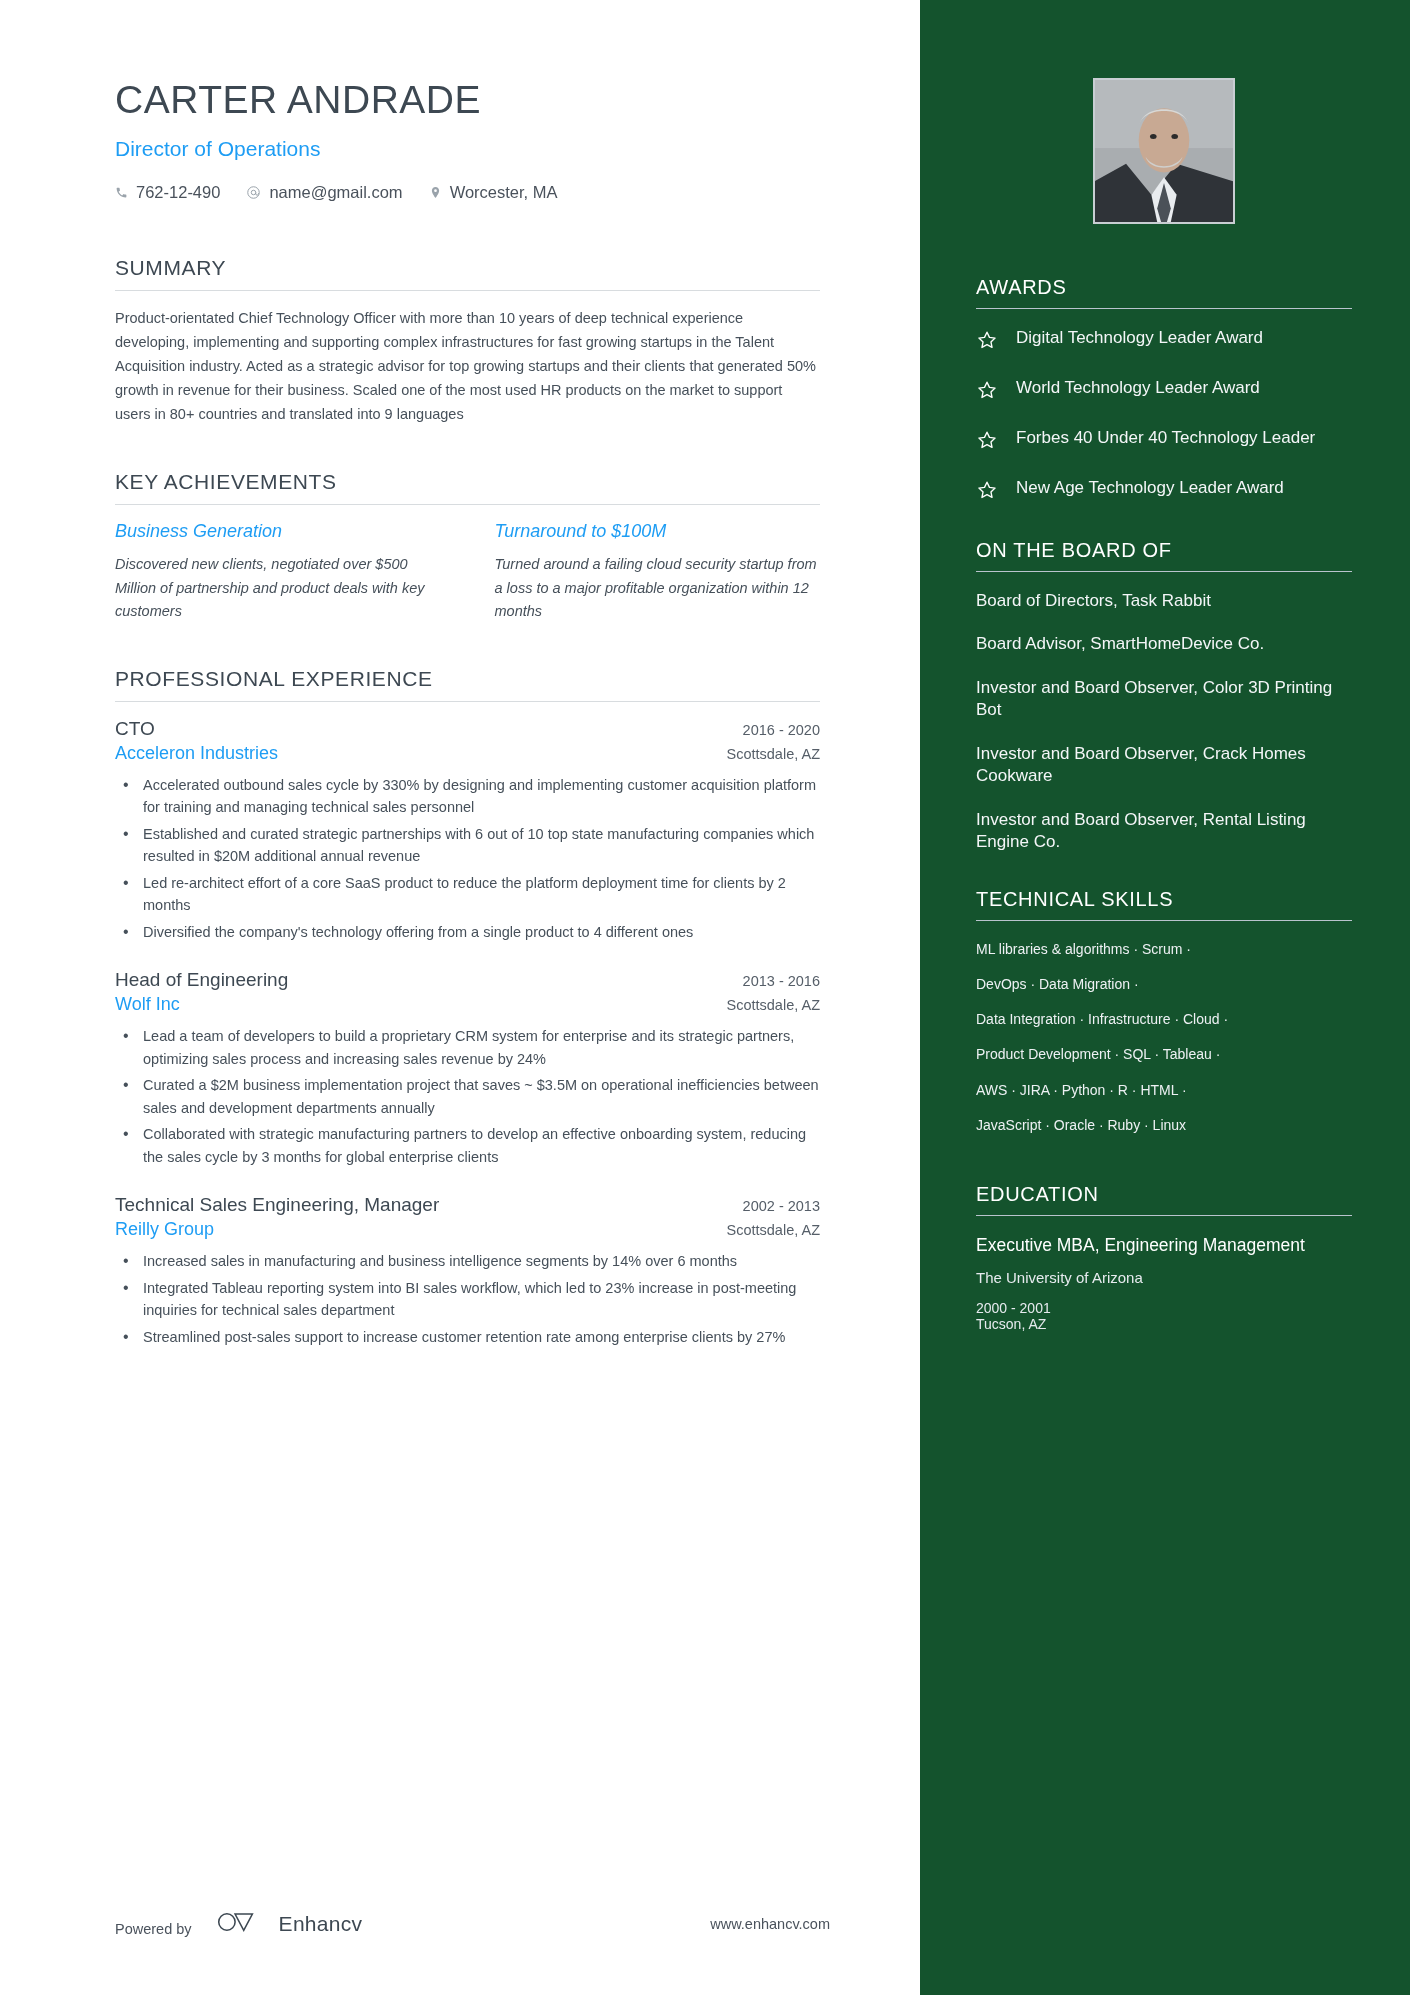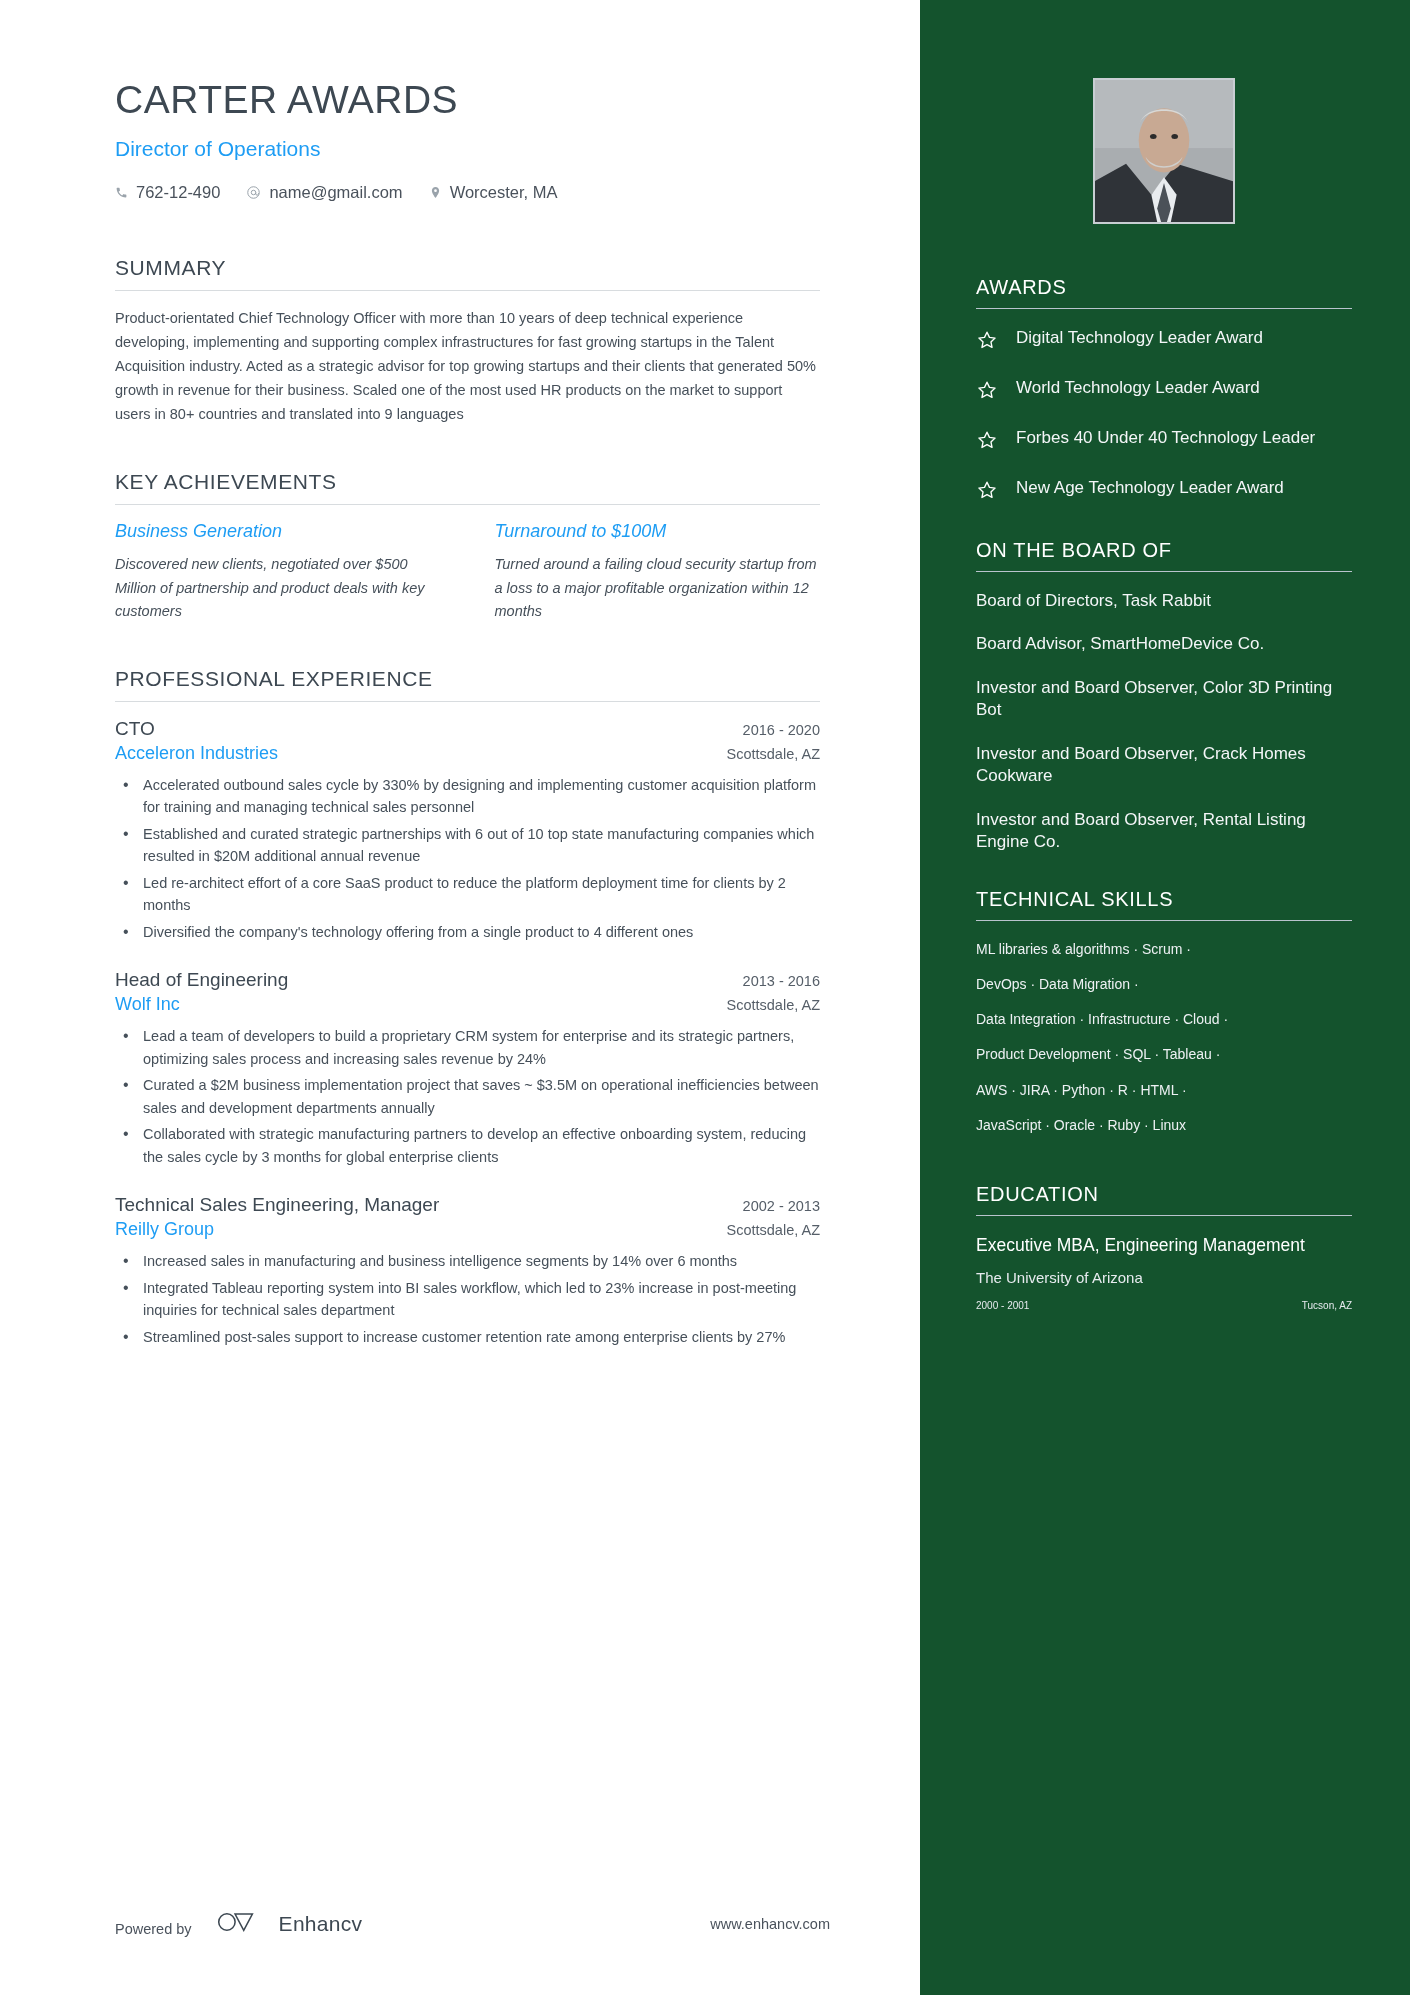--- a/index.html
+++ b/index.html
@@ -138,30 +138,30 @@
   .award { display: flex; gap: 18px; margin-bottom: 22px; align-items: flex-start; }
   .award .star { flex: 0 0 auto; margin-top: 2px; }
   .award-text { font-size: 17px; line-height: 1.32; color: #f4f6f8; }
 
   .board-item { font-size: 17px; line-height: 1.32; color: #f4f6f8; margin-bottom: 21px; }
 
   .skill-line { font-size: 14px; line-height: 1.45; color: #eef1f4; margin-bottom: 15px; }
 
   .edu-degree { font-size: 17.5px; line-height: 1.32; color: #ffffff; margin-bottom: 12px; }
   .edu-school { font-size: 15px; color: #e7ebef; margin-bottom: 14px; }
-  .edu-meta { display: flex; justify-content: space-between; font-size: 10px; color: #e7ebef; }
+  .edu-meta { display: flex; justify-content: space-between; font-size: 14px; color: #e7ebef; flex-direction: column; }
 </style>
 </head>
 <body>
 
 <div class="page">
 
   <div class="left">
 
-    <h1 class="name">CARTER AWARDS</h1>
+    <h1 class="name">CARTER ANDRADE</h1>
     <div class="job-title">Director of Operations</div>
 
     <div class="contact-row">
       <div class="contact-item">
         <span class="ico">
           <svg width="13" height="13" viewBox="0 0 24 24" fill="currentColor">
               <path d="M6.6 10.8c1.4 2.8 3.8 5.1 6.6 6.6l2.2-2.2c.3-.3.7-.4 1-.2 1.2.4 2.4.6 3.6.6.6 0 1 .4 1 1V20c0 .6-.4 1-1 1-9.4 0-17-7.6-17-17 0-.6.4-1 1-1h3.5c.6 0 1 .4 1 1 0 1.3.2 2.5.6 3.6.1.4 0 .8-.2 1l-2.3 2.2z"></path>
             </svg>
         </span>
         <span>762-12-490</span>

